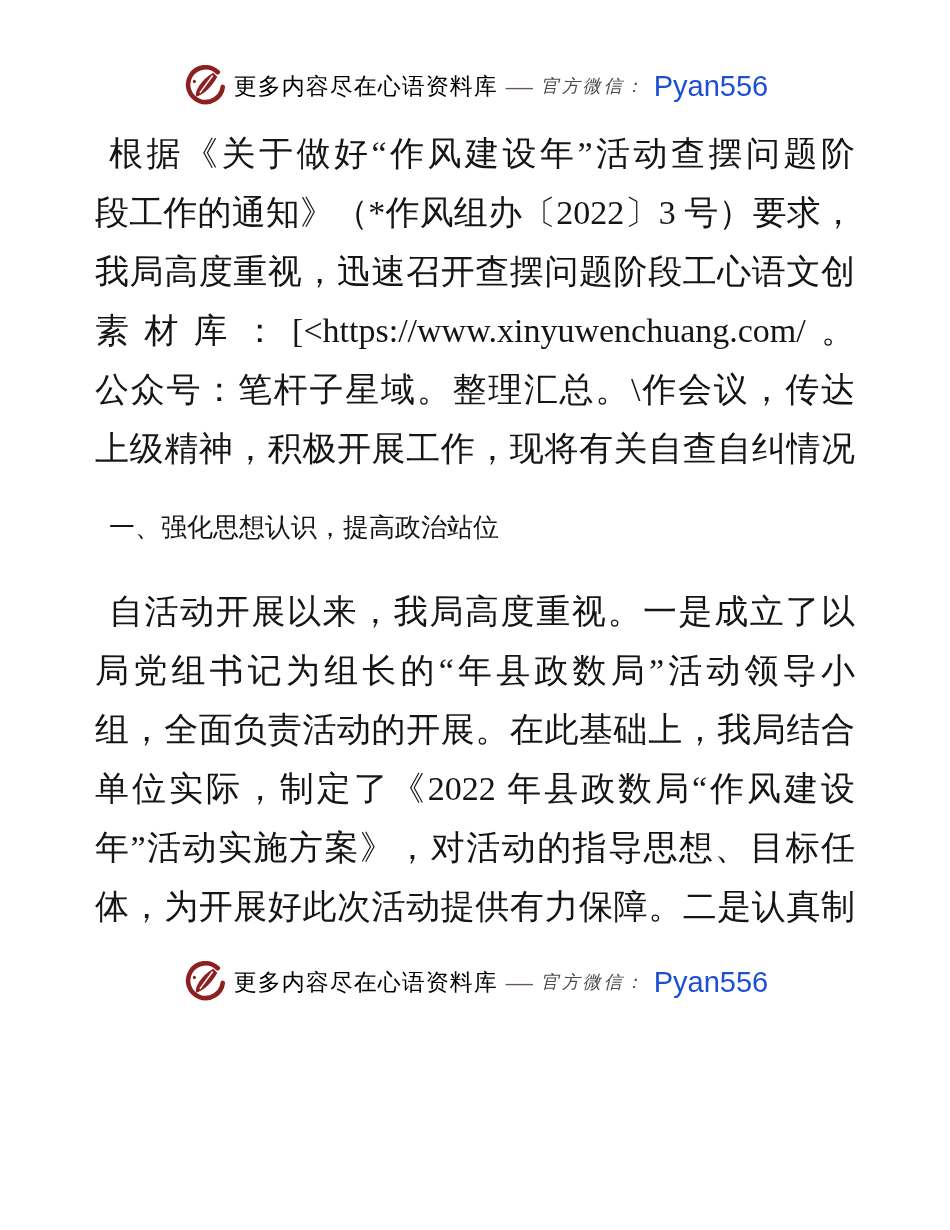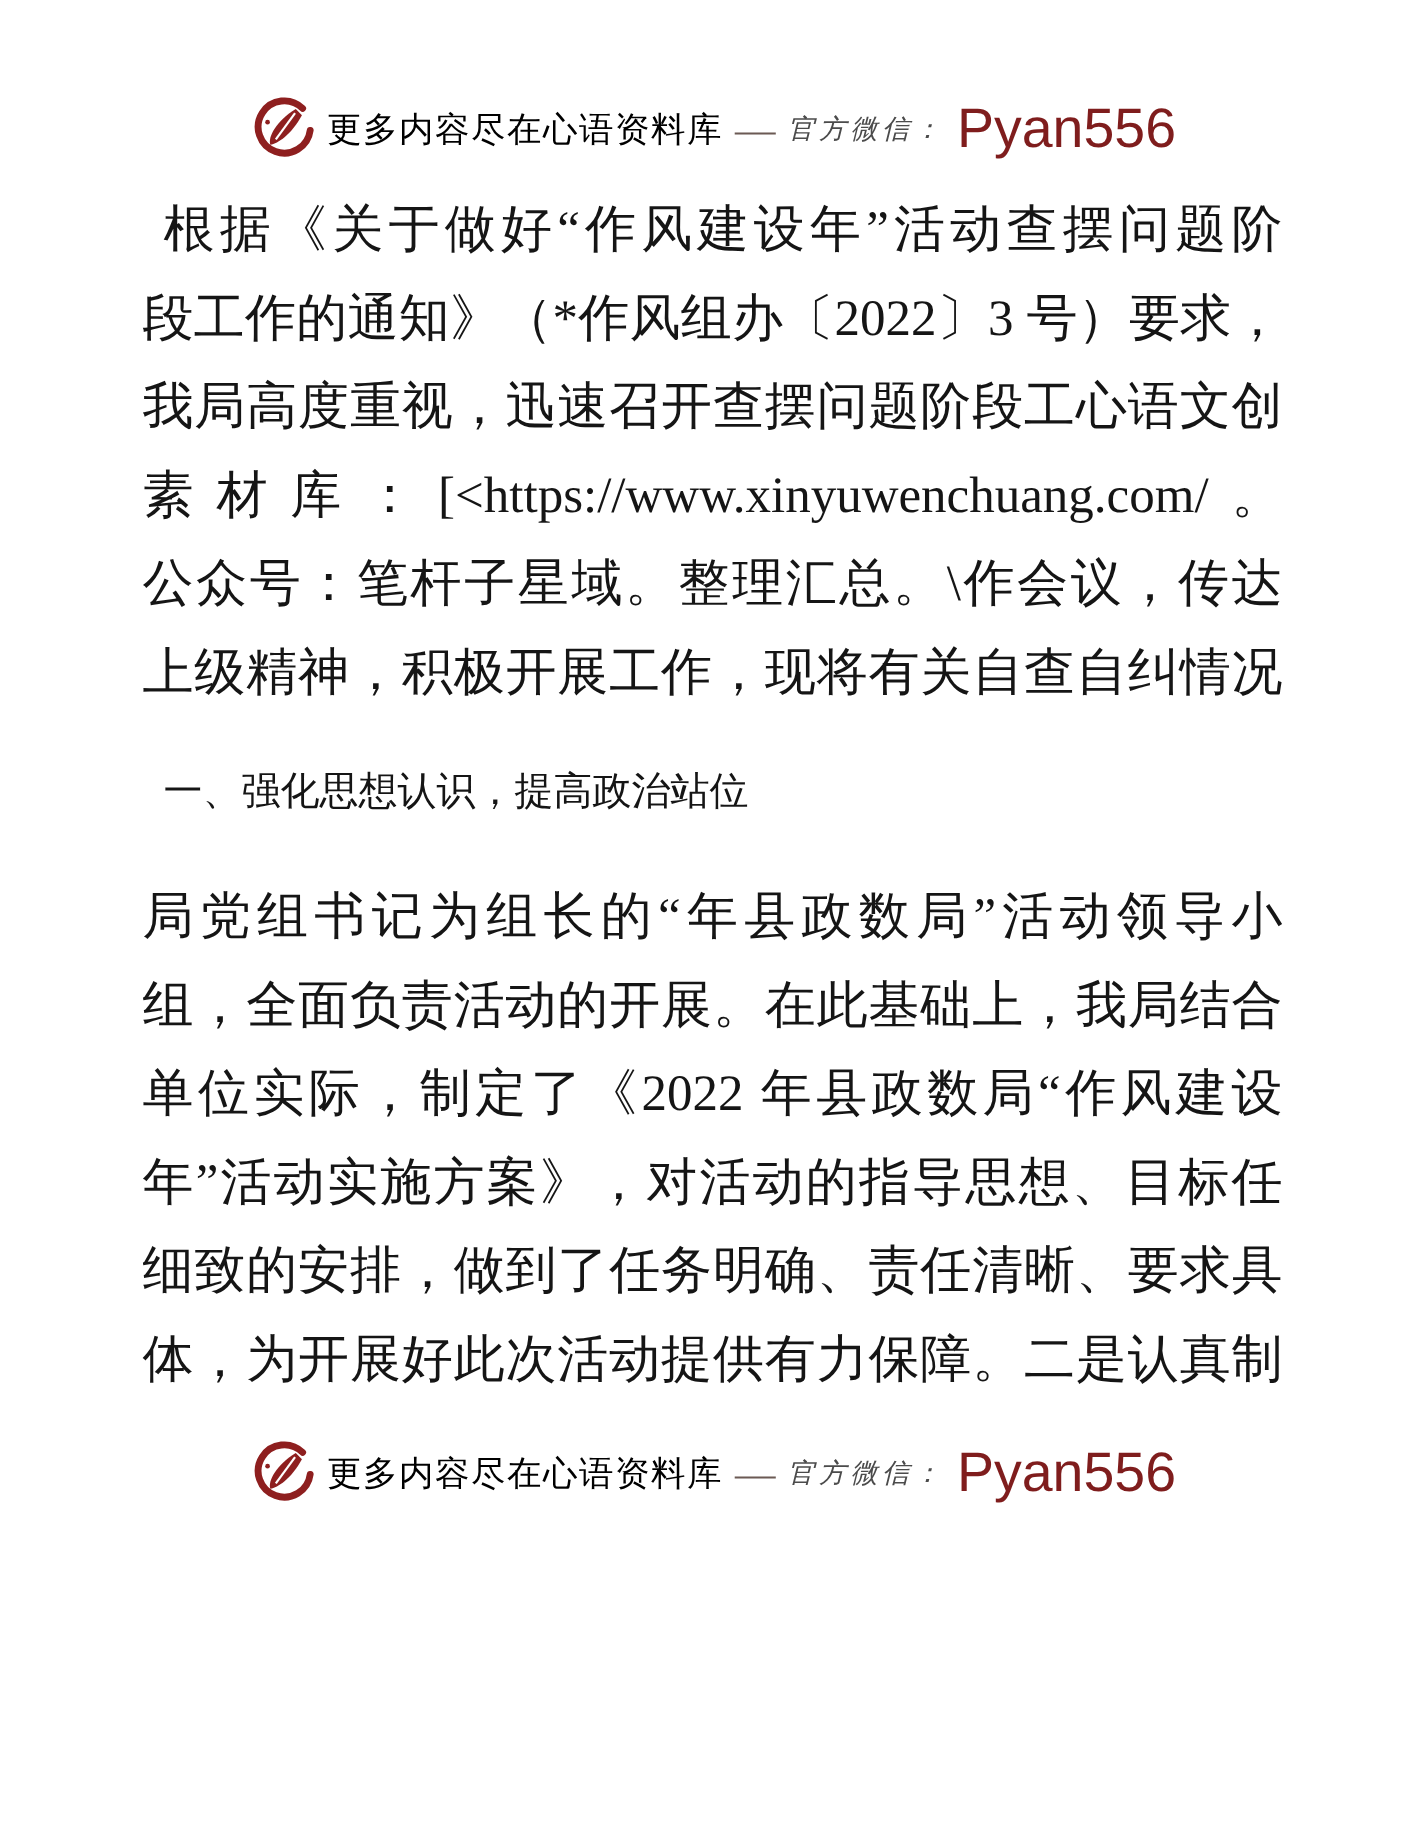--- a/index.html
+++ b/index.html
@@ -33,22 +33,22 @@
   }
   .brand-sep { color: #6b5a54; font-size: 27px; }
   .wechat-label {
     color: #4b4b4b;
     font-size: 18px;
     font-style: italic;
     letter-spacing: 3px;
     white-space: nowrap;
   }
   .wechat-id {
-    color: #7f1d1d;
-    font-size: 37px;
+    color: #1d4ed8;
+    font-size: 29px;
     font-family: "Liberation Sans", "DejaVu Sans", sans-serif;
     white-space: nowrap;
   }
 
   
   .doc {
     width: 760px;
     margin: 0 auto;
     font-size: 34px;
     color: #151515;
@@ -104,25 +104,25 @@
       <div class="line">段工作的通知》（*作风组办〔2022〕3 号）要求，</div>
       <div class="line">我局高度重视，迅速召开查摆问题阶段工心语文创</div>
       <div class="line">素材库：[&lt;https://www.xinyuwenchuang.com/。</div>
       <div class="line">公众号：笔杆子星域。整理汇总。\作会议，传达</div>
       <div class="line">上级精神，积极开展工作，现将有关自查自纠情况</div>
     </div>
 
     <div class="heading">一、强化思想认识，提高政治站位</div>
 
     <div class="para para-2">
+      <div class="line indent">自活动开展以来，我局高度重视。一是成立了以</div>
       <div class="line">局党组书记为组长的“年县政数局”活动领导小</div>
       <div class="line">组，全面负责活动的开展。在此基础上，我局结合</div>
       <div class="line">单位实际，制定了《2022 年县政数局“作风建设</div>
       <div class="line">年”活动实施方案》，对活动的指导思想、目标任</div>
-      <div class="line">细致的安排，做到了任务明确、责任清晰、要求具</div>
       <div class="line">体，为开展好此次活动提供有力保障。二是认真制</div>
     </div>
 
   </div>
 
   <div class="brandbar bottom">
     <span class="logo">
       <svg viewBox="0 0 48 48" width="44" height="44">
         <path d="M39 9 A 19 19 0 1 0 44.5 25" fill="none" stroke="#8e1f1f" stroke-width="5" stroke-linecap="round"></path>
         <path d="M15.5 35.5 C13.5 30 20 18 34 9.5 L38.5 14 C30.5 28.5 21 34.5 15.5 35.5 Z" fill="#8e1f1f"></path>

